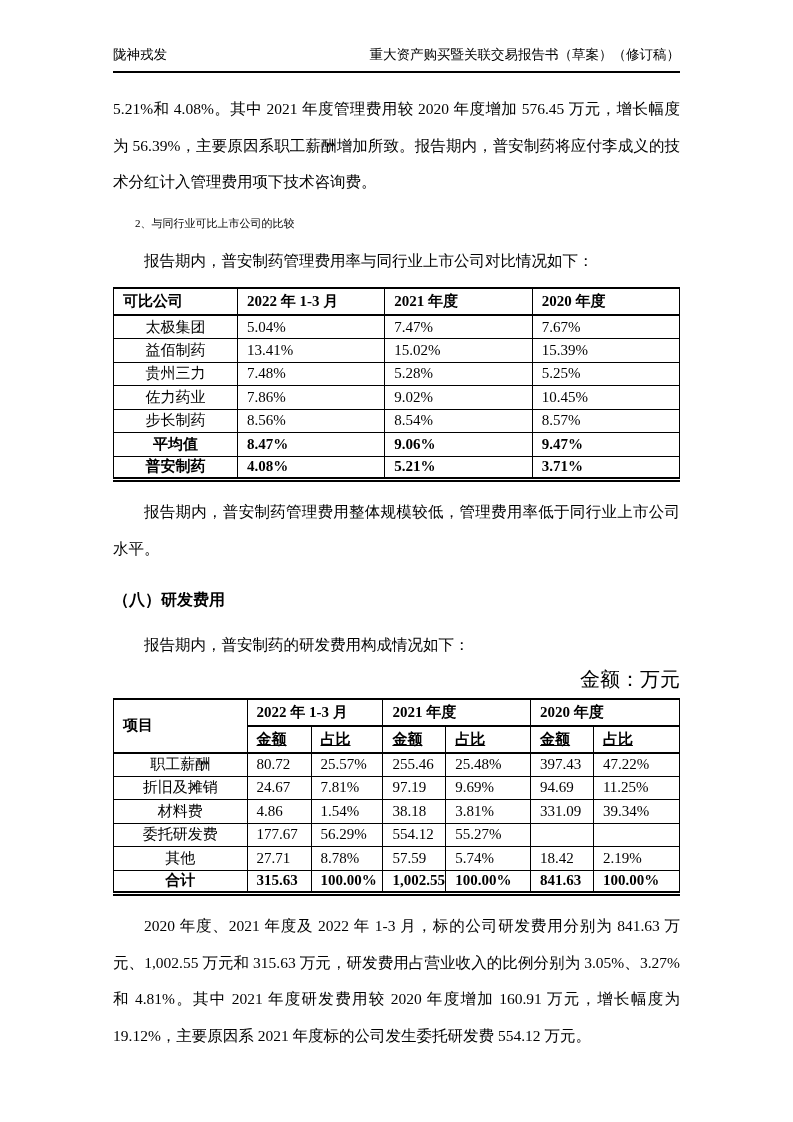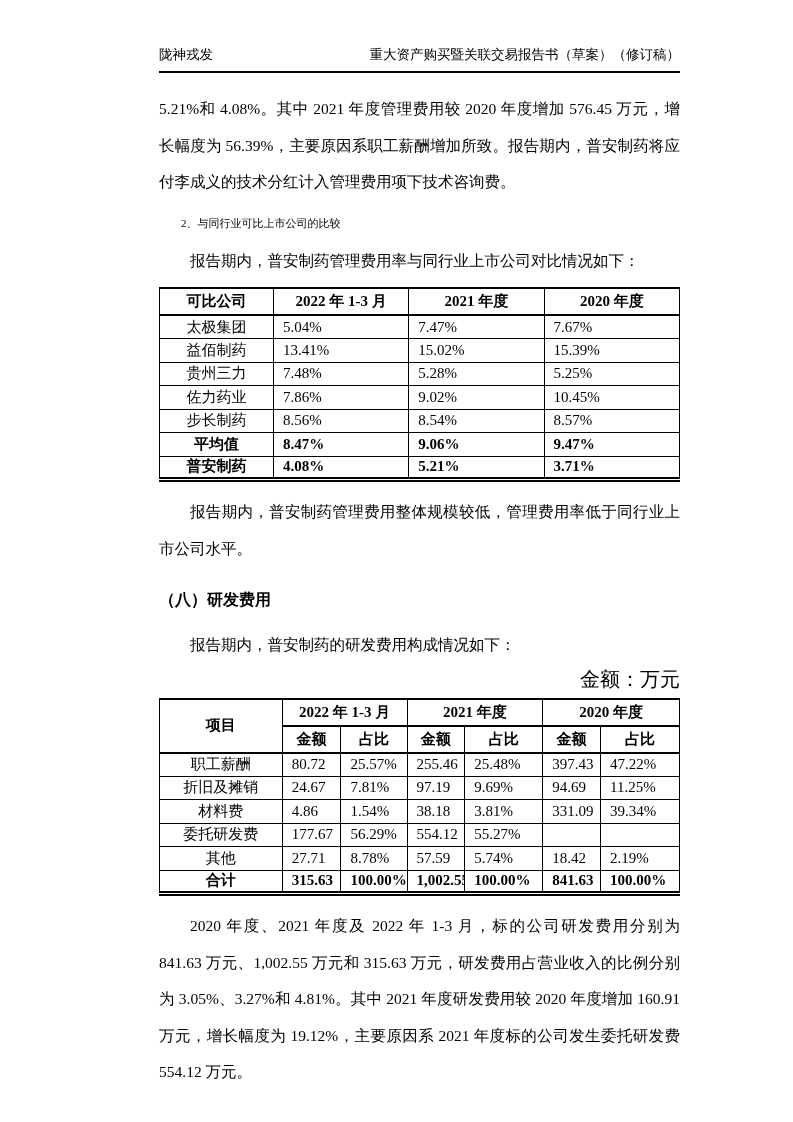--- a/index.html
+++ b/index.html
@@ -5,21 +5,20 @@
   * { margin:0; padding:0; box-sizing:border-box; }
   html,body { background:#e8e8e8; }
   .page {
     position:relative;
     width:793px; height:1122px;
     margin:0 auto;
     background:#ffffff;
     color:#000;
     font-family:"Liberation Serif","DejaVu Serif",serif;
     overflow:hidden;
-    padding-left:46px;
   }
   .content { padding:46px 113px 0 113px; }
 
   .doc-header {
     display:flex; justify-content:space-between; align-items:flex-end;
     font-size:13.5px; padding-bottom:7px;
     border-bottom:2px solid #000;
   }
 
   .para {
@@ -48,25 +47,25 @@
   }
   .tbl th, .tbl td {
     border:1px solid #000;
     font-size:15px;
     font-weight:normal;
     padding:0 9px;
     height:23.5px;
     overflow:hidden; white-space:nowrap;
   }
   .tbl thead th {
-    font-weight:bold; text-align:center;
+    font-weight:bold; text-align:left;
     border-bottom:2px solid #000;
     height:27px;
   }
-  .tbl thead tr + tr th { border-top:1px solid #000; }
+  .tbl thead tr + tr th { border-top:1px solid #000;text-decoration:underline; }
   .t1 { margin-top:8px; }
   .t2 { margin-top:6px; }
   .cell-name { text-align:center; }
   .cell-val  { }
   .row-bold td { font-weight:bold; }
 
   
   .t1 col.c0 { width:21.9%; } .t1 col.cv { width:26.03%; }
   .t2 col.c0 { width:23.6%; }
   .t2 col.a1 { width:11.3%; } .t2 col.b1 { width:12.7%; }

